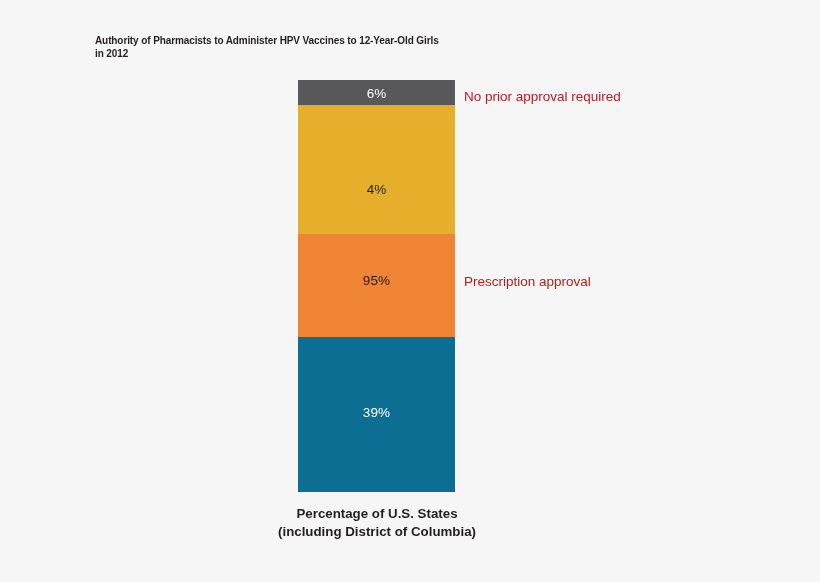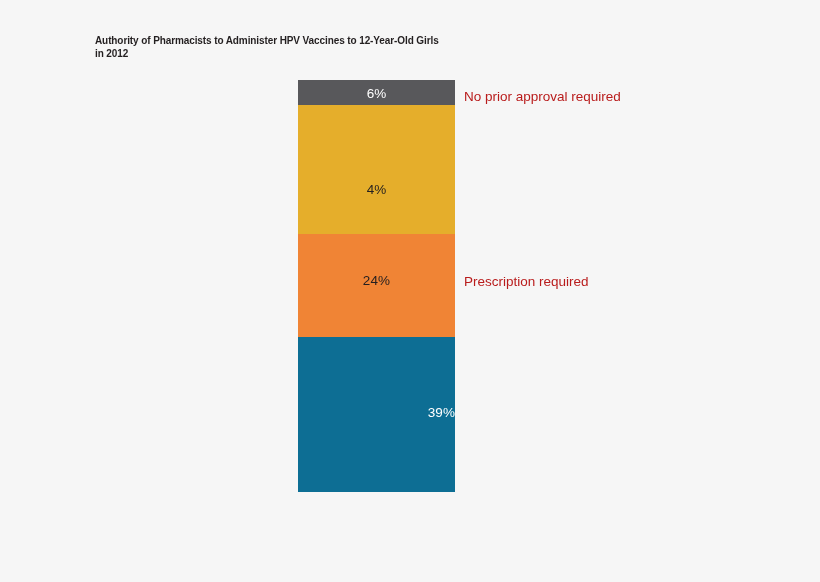--- a/index.html
+++ b/index.html
@@ -116,32 +116,34 @@
 
       <div class="bar-segment" style="height: 25px; background: #58585b;">
         <span class="segment-value" style="top: 7px; color: #ffffff;">6%</span>
       </div>
 
       <div class="bar-segment" style="height: 129px; background: #e5ae2b;">
         <span class="segment-value" style="top: 78px; color: #231f20;">4%</span>
       </div>
 
       <div class="bar-segment" style="height: 103px; background: #f08435;">
-        <span class="segment-value" style="top: 40px; color: #231f20;">24%</span>
+        <span class="segment-value" style="top: 40px; color: #231f20;">95%</span>
       </div>
 
       <div class="bar-segment" style="height: 155px; background: #0d6e94;">
-        <span class="segment-value" style="top: 69px; color: #ffffff; text-align: right;">39%</span>
+        <span class="segment-value" style="top: 69px; color: #ffffff;">39%</span>
       </div>
 
     </div>
   </div>
 
   <div id="category-labels">
     <div class="category-label" style="top: 7px;">No prior approval required</div>
 
 
-    <div class="category-label" style="top: 192px;">Prescription required</div>
+    <div class="category-label" style="top: 192px;">Prescription approval</div>
 
   </div>
 
+  <div id="axis-caption">Percentage of U.S. States
+(including District of Columbia)</div>
 
 </div>
 
 </body></html>

